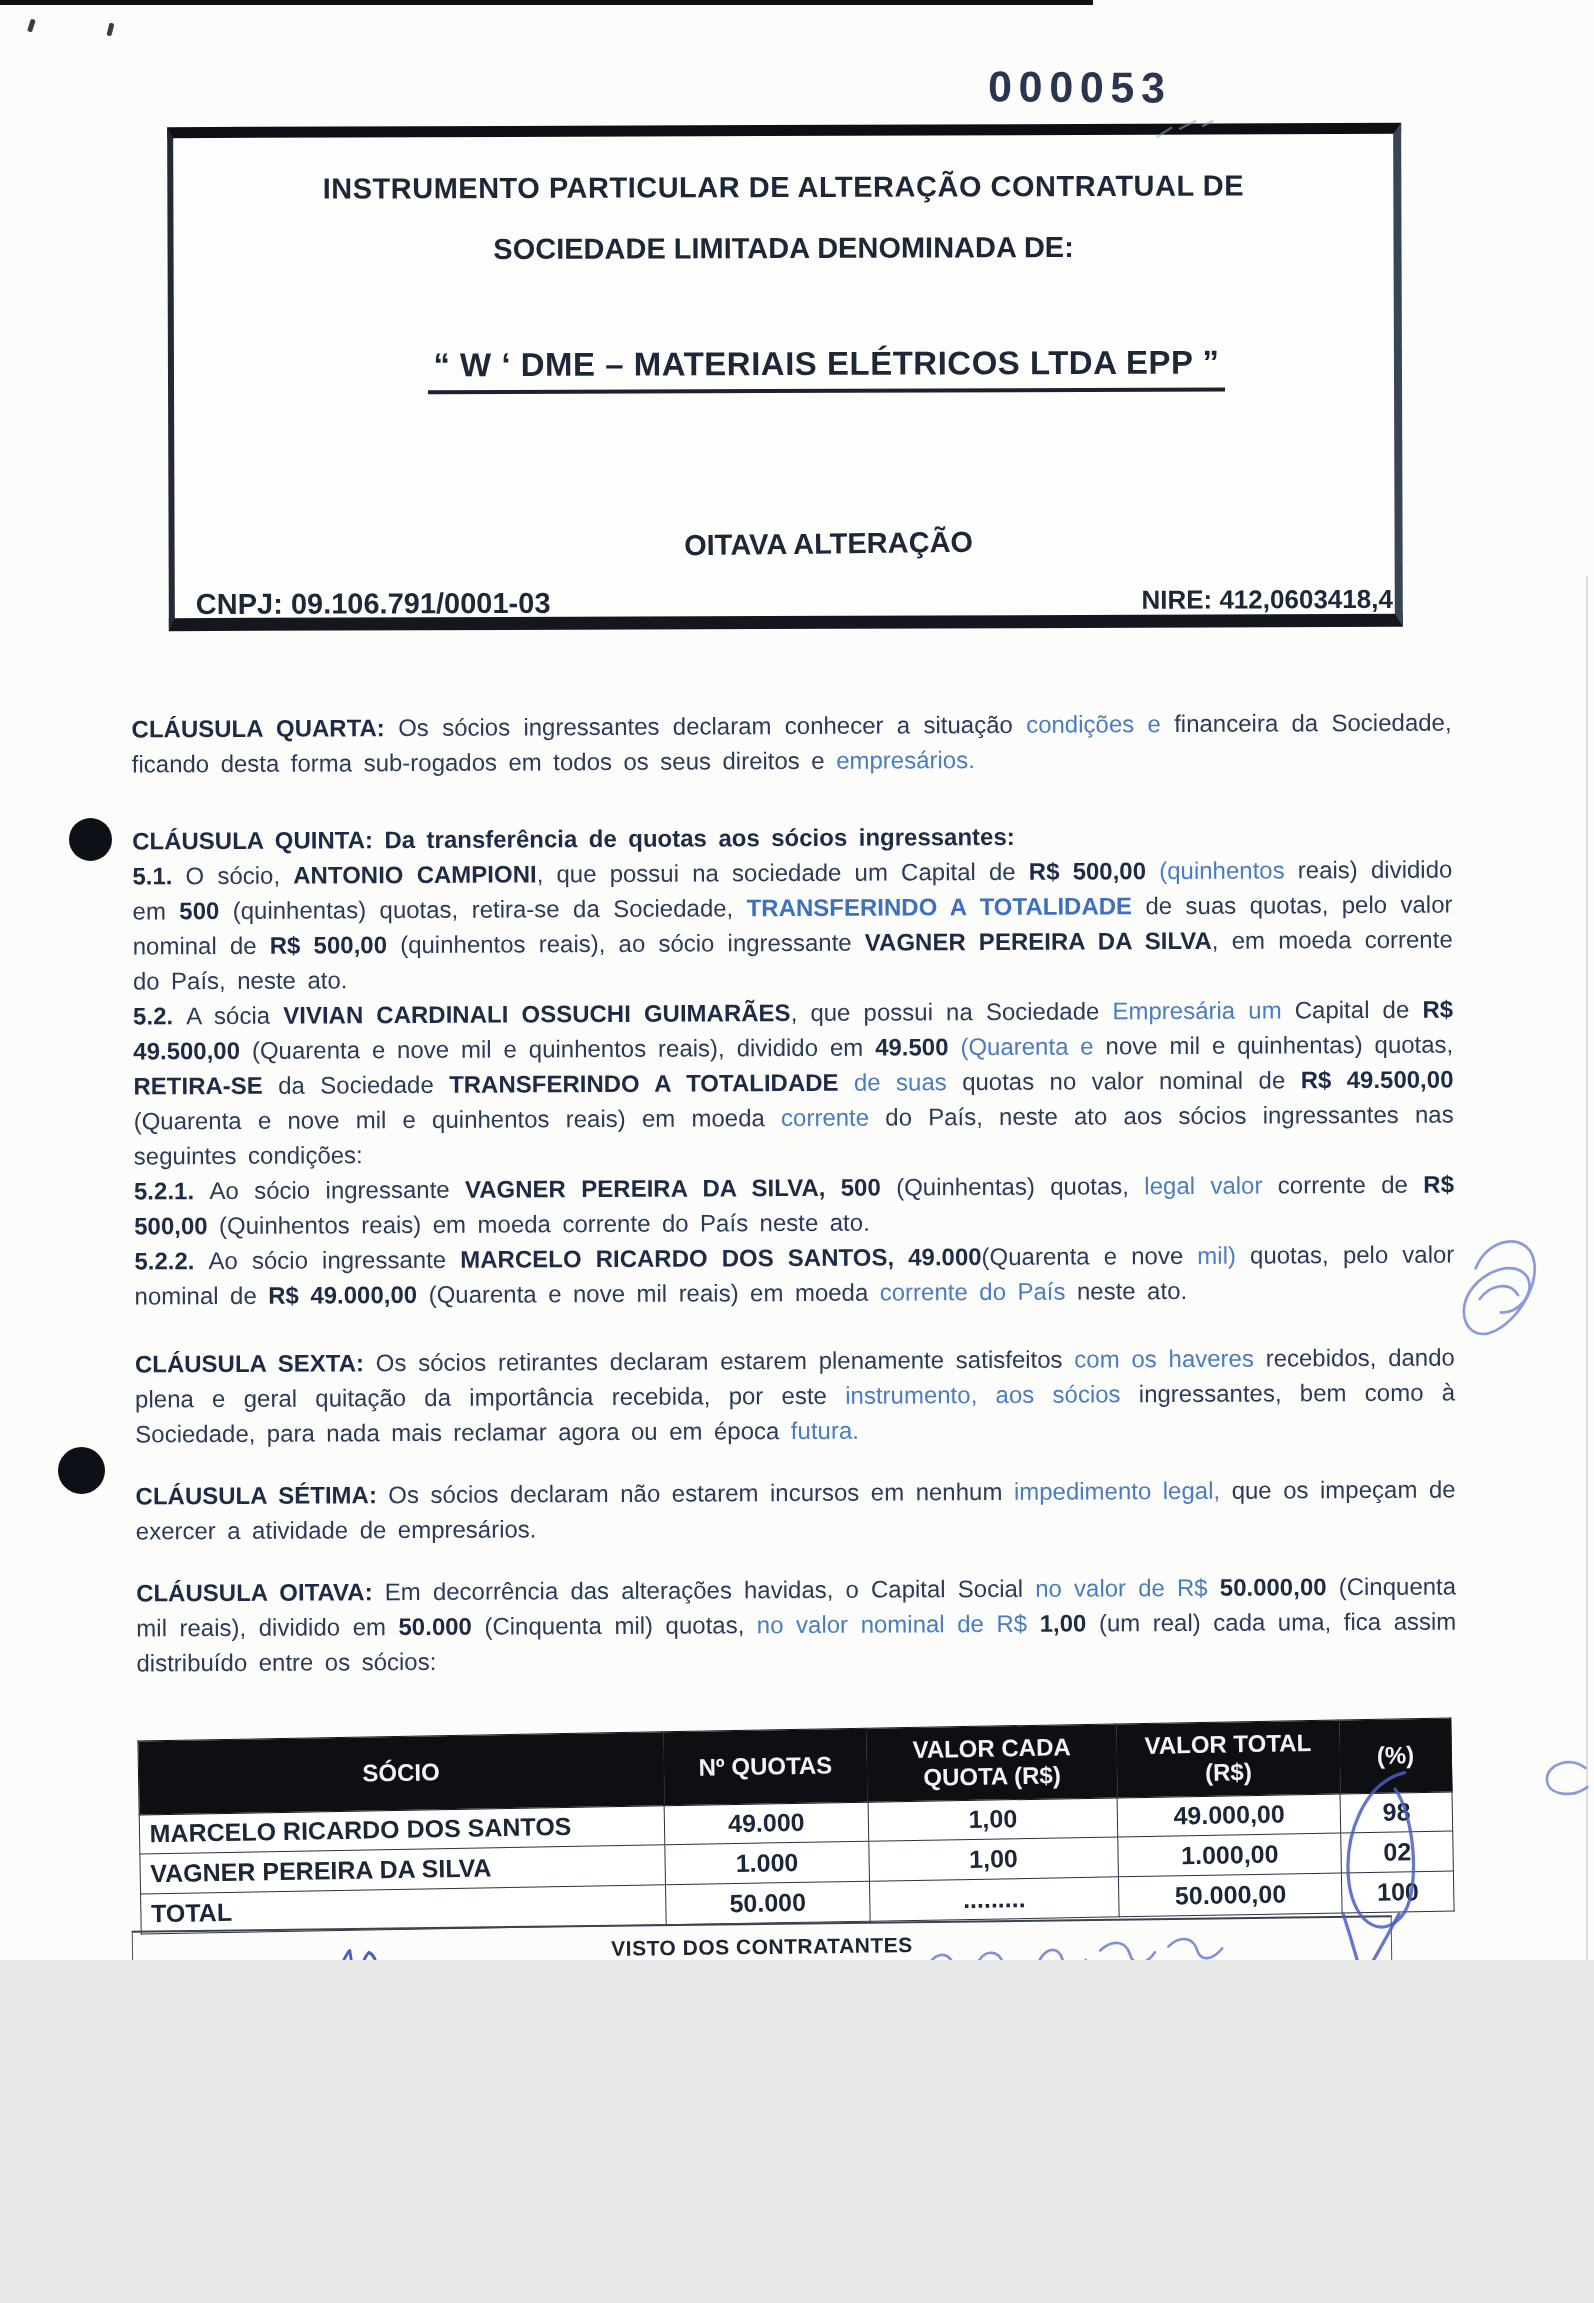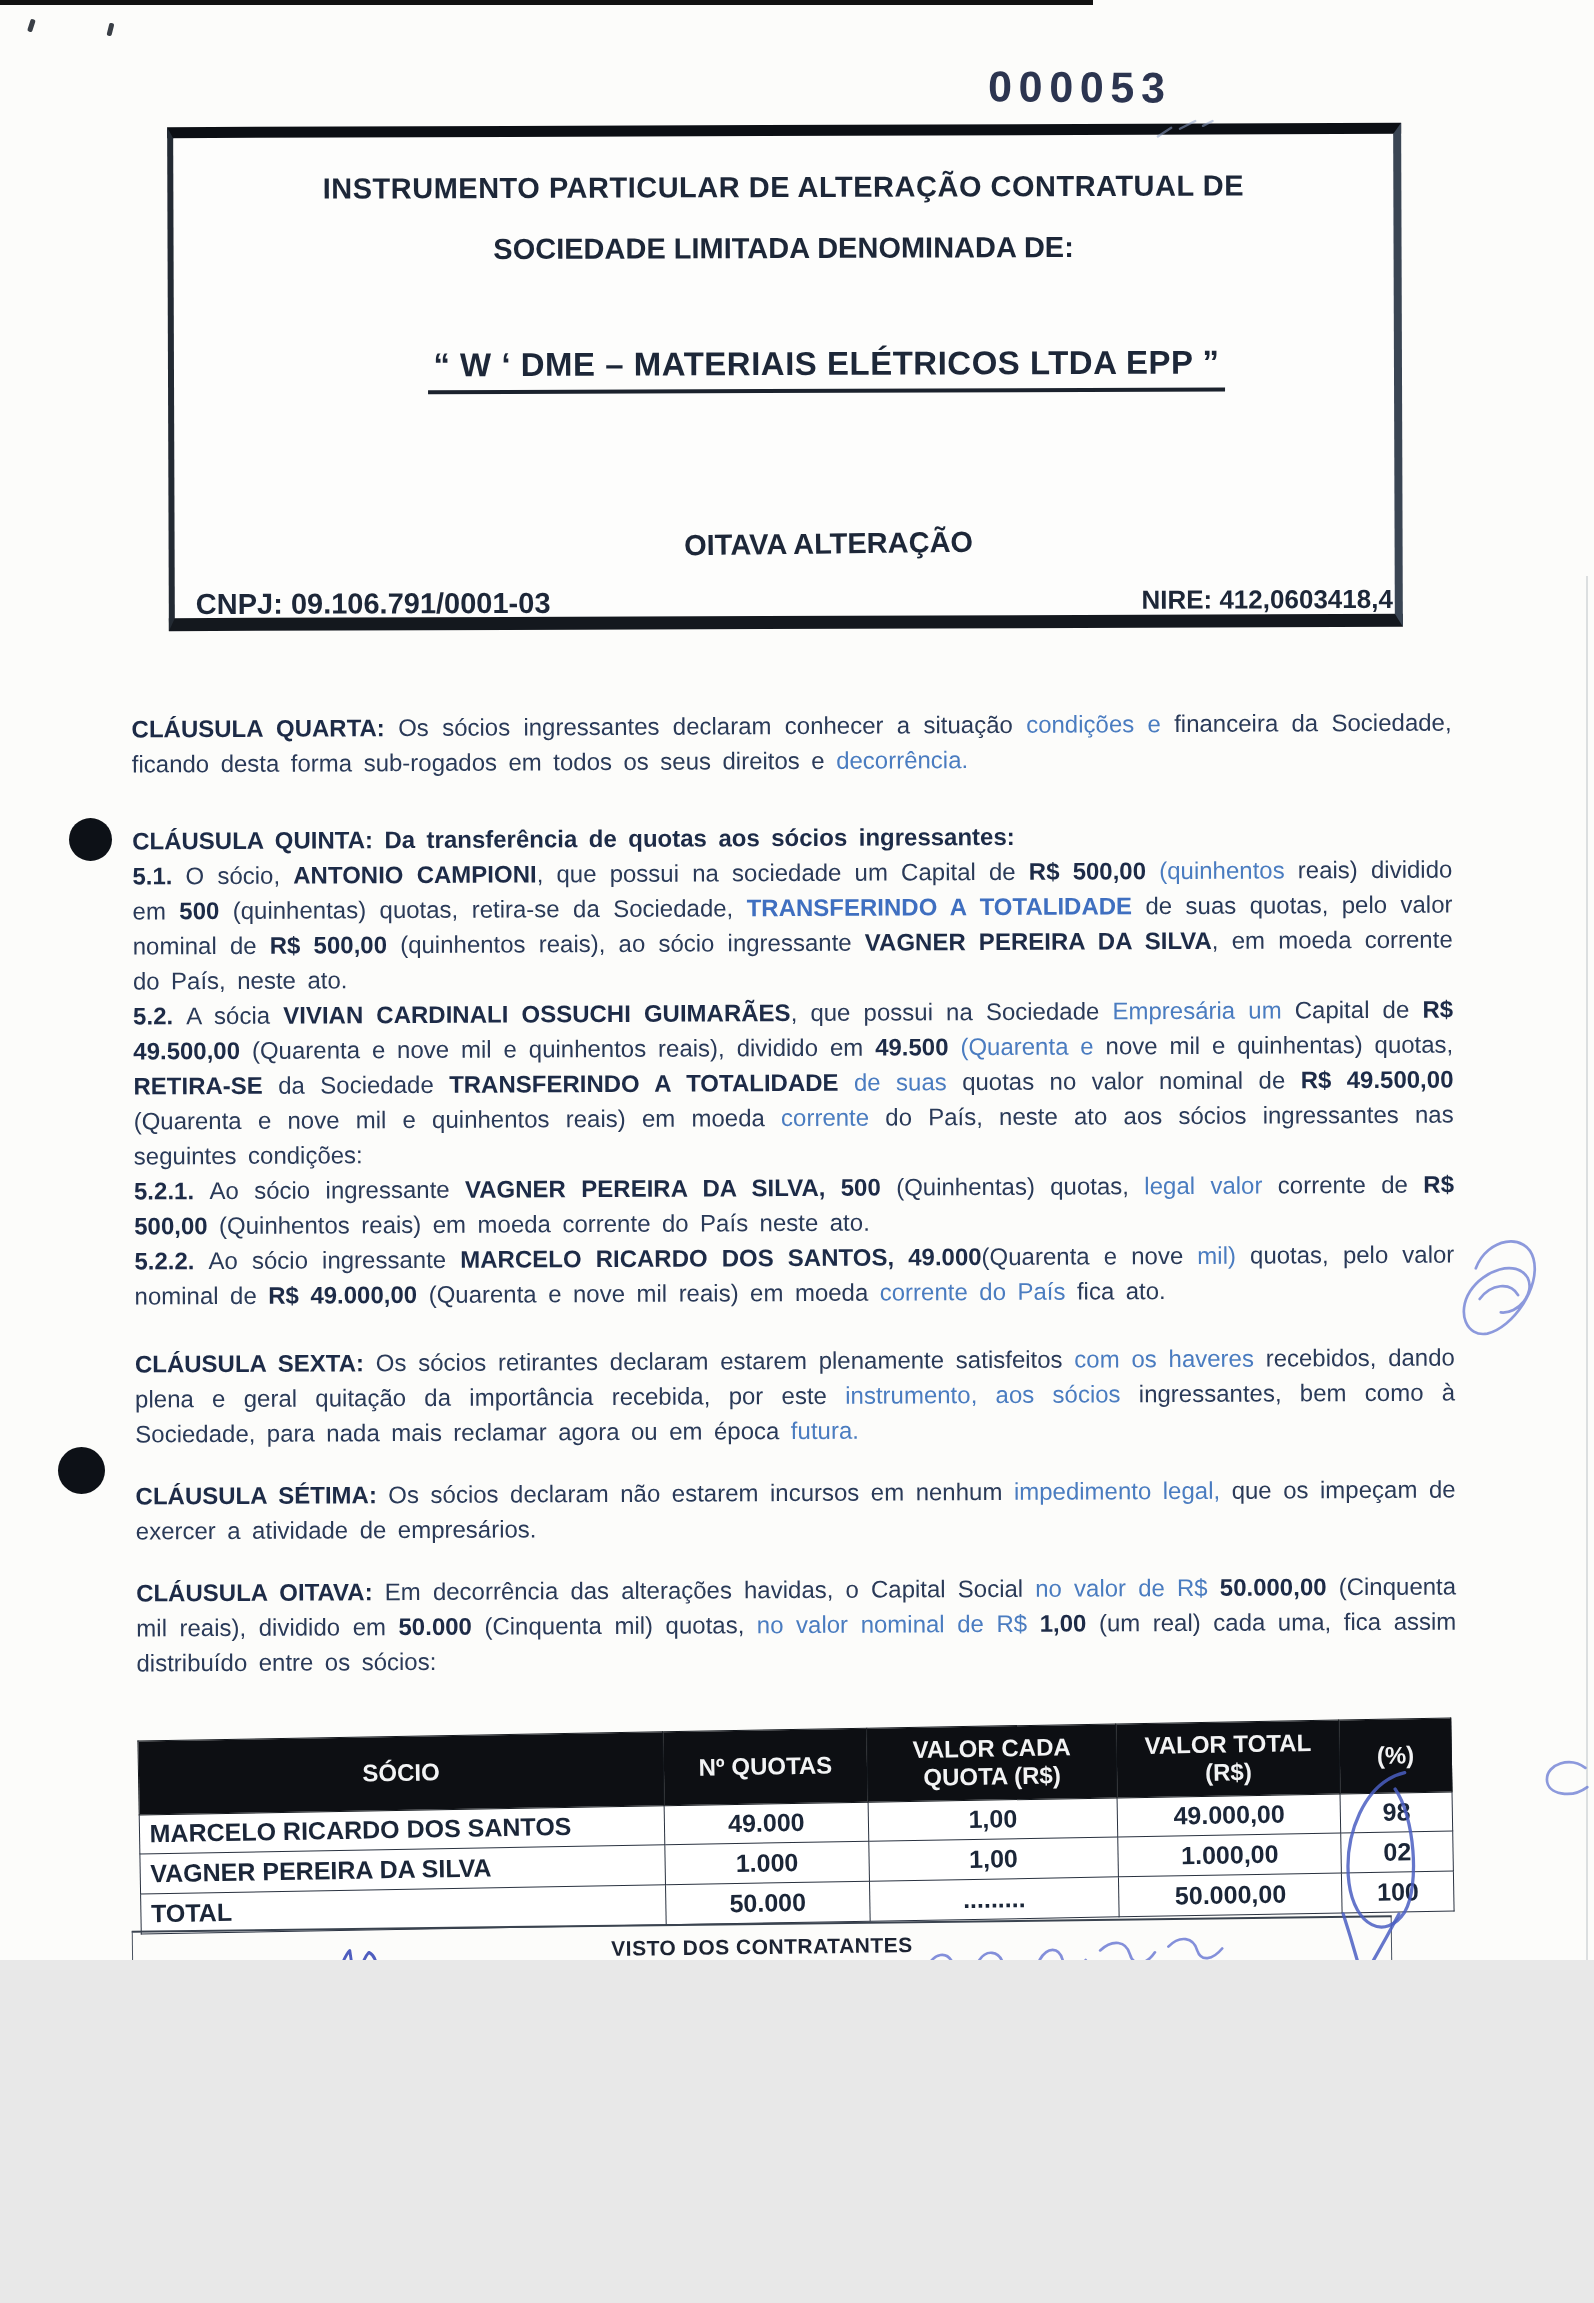--- a/index.html
+++ b/index.html
@@ -126,26 +126,26 @@
       <span class="company-inner">“ W ‘ DME – MATERIAIS ELÉTRICOS LTDA EPP ”</span>
     </div>
     <div class="amendment">OITAVA ALTERAÇÃO</div>
     <div class="reg-row">
       <span class="cnpj">CNPJ: 09.106.791/0001-03</span>
       <span class="nire">NIRE: 412,0603418,4</span>
     </div>
   </div>
 
   <div class="body-text">
-    <p class="gap-lg"><span class="b">CLÁUSULA QUARTA: </span><span>Os sócios ingressantes declaram conhecer a situação </span><span class="l">condições e </span><span>financeira da Sociedade, ficando desta forma sub-rogados em todos os seus direitos e </span><span class="l">decorrência.</span></p>
+    <p class="gap-lg"><span class="b">CLÁUSULA QUARTA: </span><span>Os sócios ingressantes declaram conhecer a situação </span><span class="l">condições e </span><span>financeira da Sociedade, ficando desta forma sub-rogados em todos os seus direitos e </span><span class="l">empresários.</span></p>
     <p><span class="b">CLÁUSULA QUINTA: Da transferência de quotas aos sócios ingressantes:</span></p>
     <p><span class="b">5.1. </span><span>O sócio, </span><span class="b">ANTONIO CAMPIONI</span><span>, que possui na sociedade um Capital de </span><span class="b">R$ 500,00 </span><span class="l">(quinhentos </span><span>reais) dividido em </span><span class="b">500 </span><span>(quinhentas) quotas, retira-se da Sociedade, </span><span class="b l">TRANSFERINDO A TOTALIDADE</span><span> de suas quotas, pelo valor nominal de </span><span class="b">R$ 500,00 </span><span>(quinhentos reais), ao sócio ingressante </span><span class="b">VAGNER PEREIRA DA SILVA</span><span>, em moeda corrente do País, neste ato.</span></p>
     <p><span class="b">5.2. </span><span>A sócia </span><span class="b">VIVIAN CARDINALI OSSUCHI GUIMARÃES</span><span>, que possui na Sociedade </span><span class="l">Empresária um </span><span>Capital de </span><span class="b">R$ 49.500,00 </span><span>(Quarenta e nove mil e quinhentos reais), dividido em </span><span class="b">49.500 </span><span class="l">(Quarenta e </span><span>nove mil e quinhentas) quotas, </span><span class="b">RETIRA-SE</span><span> da Sociedade </span><span class="b">TRANSFERINDO A TOTALIDADE</span><span class="l"> de suas </span><span>quotas no valor nominal de </span><span class="b">R$ 49.500,00 </span><span>(Quarenta e nove mil e quinhentos reais) em moeda </span><span class="l">corrente </span><span>do País, neste ato aos sócios ingressantes nas seguintes condições:</span></p>
     <p><span class="b">5.2.1. </span><span>Ao sócio ingressante </span><span class="b">VAGNER PEREIRA DA SILVA, 500 </span><span>(Quinhentas) quotas, </span><span class="l">legal valor </span><span>corrente de </span><span class="b">R$ 500,00 </span><span>(Quinhentos reais) em moeda corrente do País neste ato.</span></p>
-    <p class="gap-md"><span class="b">5.2.2. </span><span>Ao sócio ingressante </span><span class="b">MARCELO RICARDO DOS SANTOS, 49.000</span><span>(Quarenta e nove </span><span class="l">mil) </span><span>quotas, pelo valor nominal de </span><span class="b">R$ 49.000,00 </span><span>(Quarenta e nove mil reais) em moeda </span><span class="l">corrente do País </span><span>fica ato.</span></p>
+    <p class="gap-md"><span class="b">5.2.2. </span><span>Ao sócio ingressante </span><span class="b">MARCELO RICARDO DOS SANTOS, 49.000</span><span>(Quarenta e nove </span><span class="l">mil) </span><span>quotas, pelo valor nominal de </span><span class="b">R$ 49.000,00 </span><span>(Quarenta e nove mil reais) em moeda </span><span class="l">corrente do País </span><span>neste ato.</span></p>
     <p class="gap-sm"><span class="b">CLÁUSULA SEXTA: </span><span>Os sócios retirantes declaram estarem plenamente satisfeitos </span><span class="l">com os haveres </span><span>recebidos, dando plena e geral quitação da importância recebida, por este </span><span class="l">instrumento, aos sócios </span><span>ingressantes, bem como à Sociedade, para nada mais reclamar agora ou em época </span><span class="l">futura.</span></p>
     <p class="gap-sm"><span class="b">CLÁUSULA SÉTIMA: </span><span>Os sócios declaram não estarem incursos em nenhum </span><span class="l">impedimento legal, </span><span>que os impeçam de exercer a atividade de empresários.</span></p>
     <p><span class="b">CLÁUSULA OITAVA: </span><span>Em decorrência das alterações havidas, o Capital Social </span><span class="l">no valor de R$ </span><span class="b">50.000,00 </span><span>(Cinquenta mil reais), dividido em </span><span class="b">50.000 </span><span>(Cinquenta mil) quotas, </span><span class="l">no valor nominal de R$ </span><span class="b">1,00 </span><span>(um real) cada uma, fica assim distribuído entre os sócios:</span></p>
   </div>
 
   <table class="cap-table">
     <colgroup>
         <col class="c1">
         <col class="c2">
         <col class="c3">

